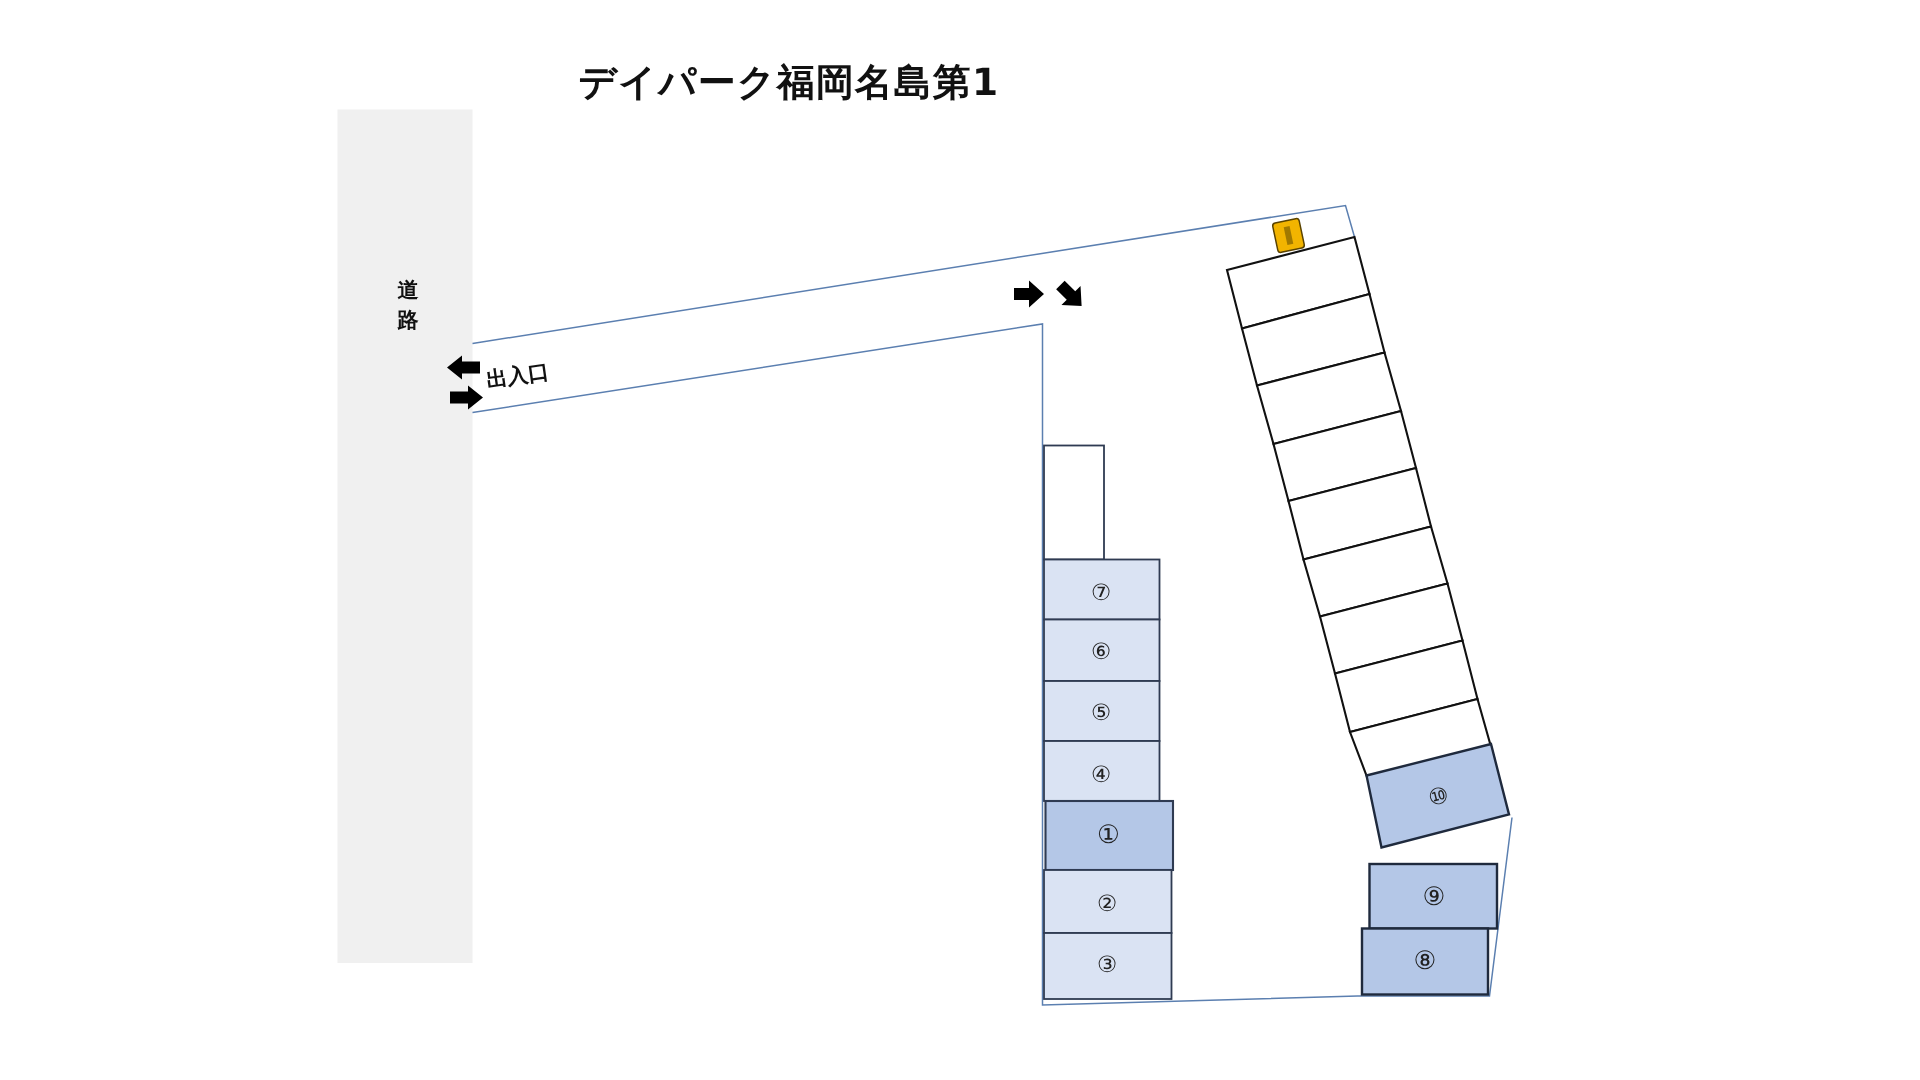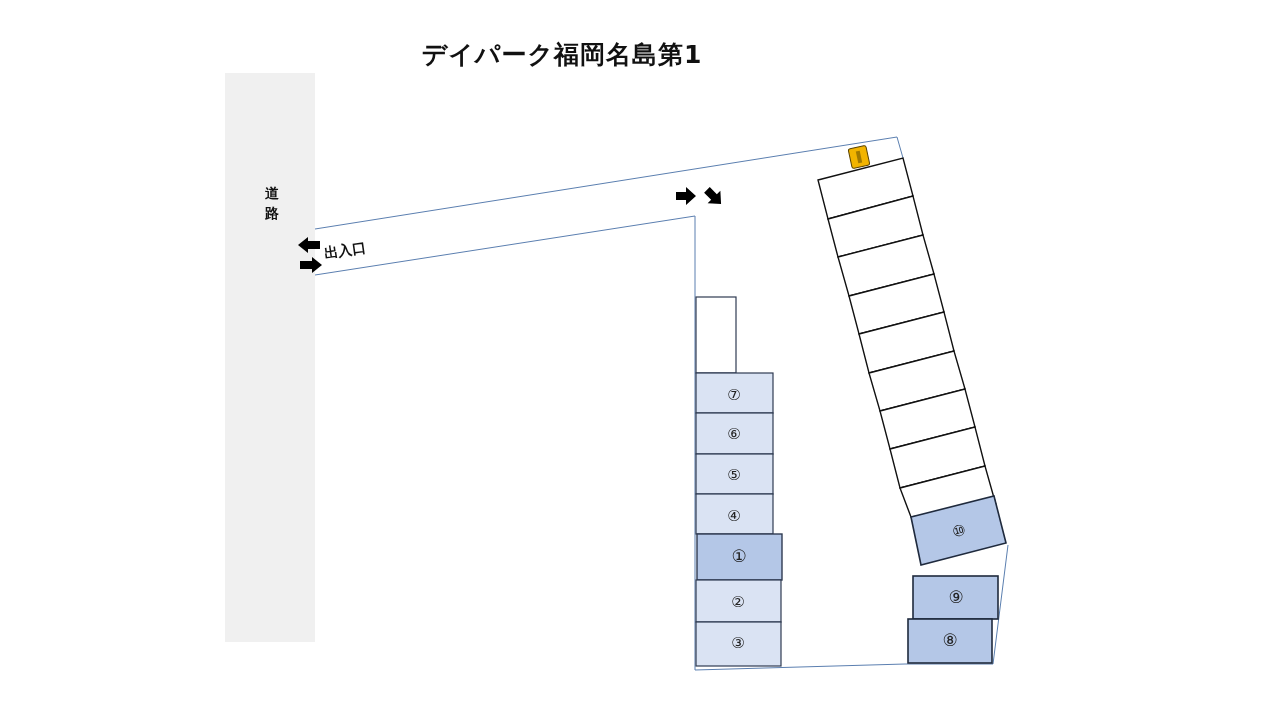--- a/index.html
+++ b/index.html
@@ -1,17 +1,17 @@
 <!DOCTYPE html>
 <html><head>
 <meta charset="utf-8">
 <style>
   html,body{margin:0;padding:0;background:#ffffff;}
   body{width:1280px;height:720px;position:relative;overflow:hidden;font-family:"DejaVu Sans","Liberation Sans",sans-serif;}
-  #title{position:absolute;left:0;top:38px;width:1052px;text-align:center;font-size:25px;font-weight:bold;color:#111;letter-spacing:1px;padding-left:36px;}
+  #title{position:absolute;left:0;top:38px;width:1052px;text-align:center;font-size:25px;font-weight:bold;color:#111;letter-spacing:1px;}
   svg{position:absolute;left:0;top:0;}
   .road-label{font-weight:bold;font-size:14px;fill:#111;}
   .slot-label{font-size:15px;fill:#222;}
 </style>
 </head>
 <body>
 
 <div id="title">デイパーク福岡名島第1</div>
 
 <svg width="1280" height="720" viewBox="0 0 1280 720">

